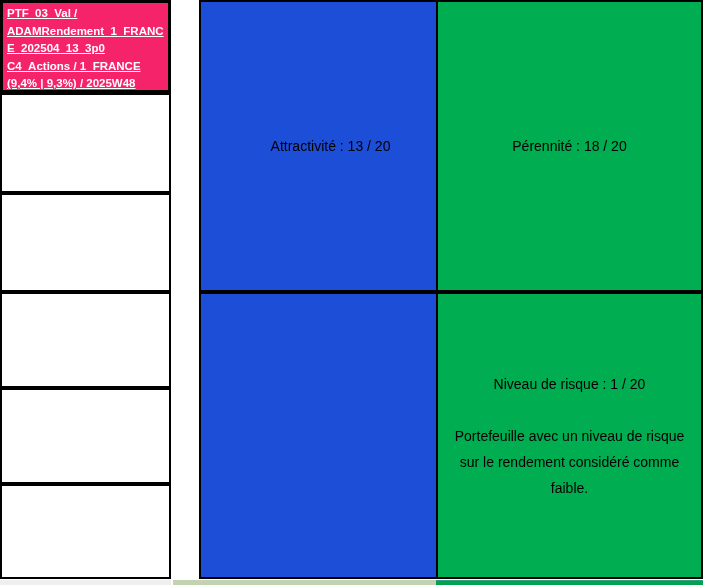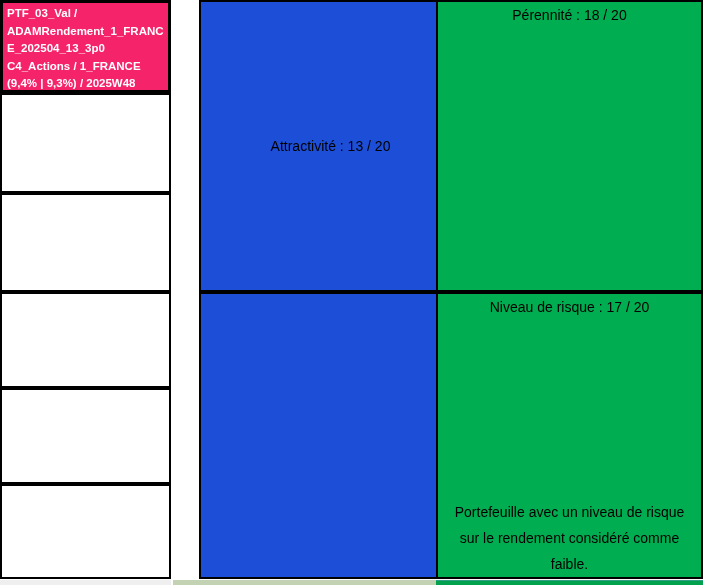--- a/index.html
+++ b/index.html
@@ -25,20 +25,21 @@
     left: 0; top: 0; width: 171px; height: 93px;
     border-width: 3px;
     background: #F5236A;
     color: #ffffff;
     font-weight: bold;
     font-size: 11.5px;
     line-height: 17.5px;
     padding: 2px 4px;
     overflow-wrap: anywhere;
     word-break: break-word;
+    text-decoration: underline;
   }
   .empty-cell {
     left: 0; width: 171px;
     background: #ffffff;
   }
   .empty-1 { top: 93px;  height: 100px; }
   .empty-2 { top: 193px; height: 99px;  }
   .empty-3 { top: 292px; height: 96px;  }
   .empty-4 { top: 388px; height: 96px;  }
   .empty-5 { top: 484px; height: 95px;  }
@@ -51,21 +52,21 @@
     color: #000000;
     font-size: 14px;
     line-height: 26px;
     padding: 0 6px;
   }
   .mid-col   { left: 173px; width: 263px; }
   .right-col { left: 436px; width: 267px; }
   .row-top    { top: 0;     height: 292px; }
   .row-bottom { top: 292px; height: 287px; }
   .light-green { background: #1d4ed8; margin-left: 26px; }
-  .dark-green  { background: #00AD50; justify-content: space-between; }
+  .dark-green  { background: #00AD50; }
   .cell-body { margin-top: 26px; }
   
   .strip {
     position: absolute;
     top: 580px;
     height: 5px;
   }
   .strip-left  { left: 0;     width: 171px; background: #efefef; }
   .strip-mid   { left: 173px; width: 263px; background: #c3d2b2; }
   .strip-right { left: 436px; width: 267px; background: #01a14d; border-top: 1px solid #2f9f84; }
@@ -90,21 +91,21 @@
   </div>
 
   <div class="cell assess mid-col row-bottom light-green">
   </div>
 
   <div class="cell assess right-col row-top dark-green">
     <div>Pérennité : 18 / 20</div>
   </div>
 
   <div class="cell assess right-col row-bottom dark-green">
-    <div>Niveau de risque : 17 / 20</div>
+    <div>Niveau de risque : 1 / 20</div>
     <div class="cell-body">Portefeuille avec un niveau de risque sur le rendement considéré comme faible.</div>
   </div>
 
   <div class="strip strip-left"></div>
   <div class="strip strip-mid"></div>
   <div class="strip strip-right"></div>
 
 </div>
 
 </body></html>

